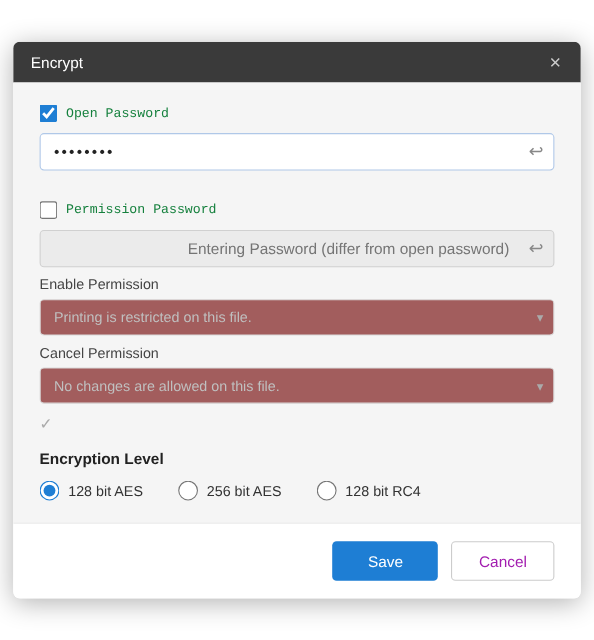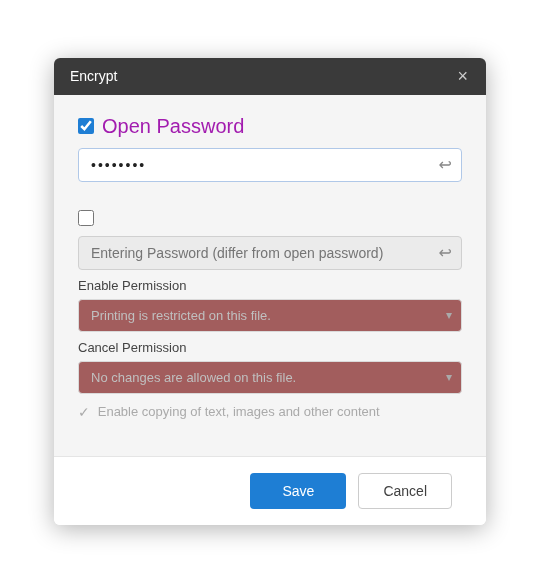--- a/index.html
+++ b/index.html
@@ -6,21 +6,21 @@
     body {
       font-family: -apple-system, BlinkMacSystemFont, 'Segoe UI', Arial, sans-serif;
       font-size: 14px;
       background: #fff;
       display: flex;
       align-items: center;
       justify-content: center;
       min-height: 100vh;
     }
     .dialog {
-      width: 432px;
+      width: 516px;
       background: #fff;
       border-radius: 6px;
       box-shadow: 0 4px 24px rgba(0,0,0,0.3);
       overflow: hidden;
     }
     .title-bar {
       background: #3a3a3a;
       color: #fff;
       padding: 10px 16px;
       display: flex;
@@ -54,22 +54,23 @@
       gap: 8px;
       margin-bottom: 10px;
     }
     .checkbox-row input[type="checkbox"] {
       width: 16px;
       height: 16px;
       accent-color: #1e7ed4;
       cursor: pointer;
     }
     .checkbox-label {
-      font-size: 20px;
-      color: #a21caf;
+      font-size: 12px;
+      color: #15803d;
+      font-family: Liberation Mono, monospace;
     }
     .input-wrapper {
       position: relative;
       display: flex;
       align-items: center;
     }
     .text-input {
       width: 100%;
       padding: 8px 40px 8px 12px;
       border: 1.5px solid #b0c8e8;
@@ -79,20 +80,21 @@
       outline: none;
       color: #222;
       letter-spacing: 2px;
     }
     .text-input.disabled {
       background: #ebebeb;
       color: #000000;
       border-color: #d0d0d0;
       letter-spacing: 0;
       cursor: not-allowed;
+      text-align: right;
     }
     .eye-icon {
       position: absolute;
       right: 10px;
       color: #888;
       font-size: 16px;
       cursor: pointer;
       user-select: none;
     }
     .field-label {
@@ -165,39 +167,39 @@
       height: 18px;
       accent-color: #1e7ed4;
       cursor: pointer;
     }
     .radio-label {
       font-size: 13px;
       color: #333;
     }
     .dialog-footer {
       background: #fff;
-      padding: 16px 34px;
+      padding: 16px 24px;
       display: flex;
       justify-content: flex-end;
       gap: 12px;
       border-top: 1px solid #e5e5e5;
     }
     .btn-save {
       background: #1e7ed4;
       color: #fff;
       border: none;
       border-radius: 4px;
       padding: 9px 32px;
       font-size: 14px;
       cursor: pointer;
       font-weight: 500;
     }
     .btn-cancel {
       background: #fff;
-      color: #404040;
+      color: #a21caf;
       border: 1px solid #ccc;
       border-radius: 4px;
       padding: 9px 24px;
       font-size: 14px;
       cursor: pointer;
     }
     .divider {
       height: 12px;
     }
   </style>
@@ -222,20 +224,21 @@
         <input type="password" class="text-input" value="••••••••" style="">
         <span class="eye-icon">↩</span>
       </div>
     </div>
 
     <div class="divider"></div>
 
     <div class="section">
       <div class="checkbox-row">
         <input type="checkbox" id="permPass" style="">
+        <label class="checkbox-label" for="permPass">Permission Password</label>
       </div>
       <div class="input-wrapper">
         <input type="text" class="text-input disabled" disabled="" placeholder="Entering Password (differ from open password)" style="">
         <span class="eye-icon">↩</span>
       </div>
 
       <div class="field-label">Enable Permission</div>
       <div class="select-wrapper">
         <select class="select-input" disabled="">
           <option>Printing is restricted on this file.</option>
@@ -246,24 +249,40 @@
       <div class="field-label">Cancel Permission</div>
       <div class="select-wrapper">
         <select class="select-input" disabled="">
           <option>No changes are allowed on this file.</option>
         </select>
         <span class="select-arrow">▾</span>
       </div>
 
       <div class="checkbox-row-small">
         <span class="checkmark-icon">✓</span>
-        <span class="small-label">Enable copying of text, images and other content</span>
       </div>
     </div>
 
+    <div class="encryption-section">
+      <div class="encryption-title">Encryption Level</div>
+      <div class="radio-group">
+        <div class="radio-option">
+          <input type="radio" name="encLevel" id="aes128" checked="" style="">
+          <label class="radio-label" for="aes128">128 bit AES</label>
+        </div>
+        <div class="radio-option">
+          <input type="radio" name="encLevel" id="aes256" style="">
+          <label class="radio-label" for="aes256">256 bit AES</label>
+        </div>
+        <div class="radio-option">
+          <input type="radio" name="encLevel" id="rc4128" style="">
+          <label class="radio-label" for="rc4128">128 bit RC4</label>
+        </div>
+      </div>
+    </div>
 
   </div>
 
   <div class="dialog-footer">
     <button class="btn-save">Save</button>
     <button class="btn-cancel">Cancel</button>
   </div>
 </div>
 
 </body></html>

